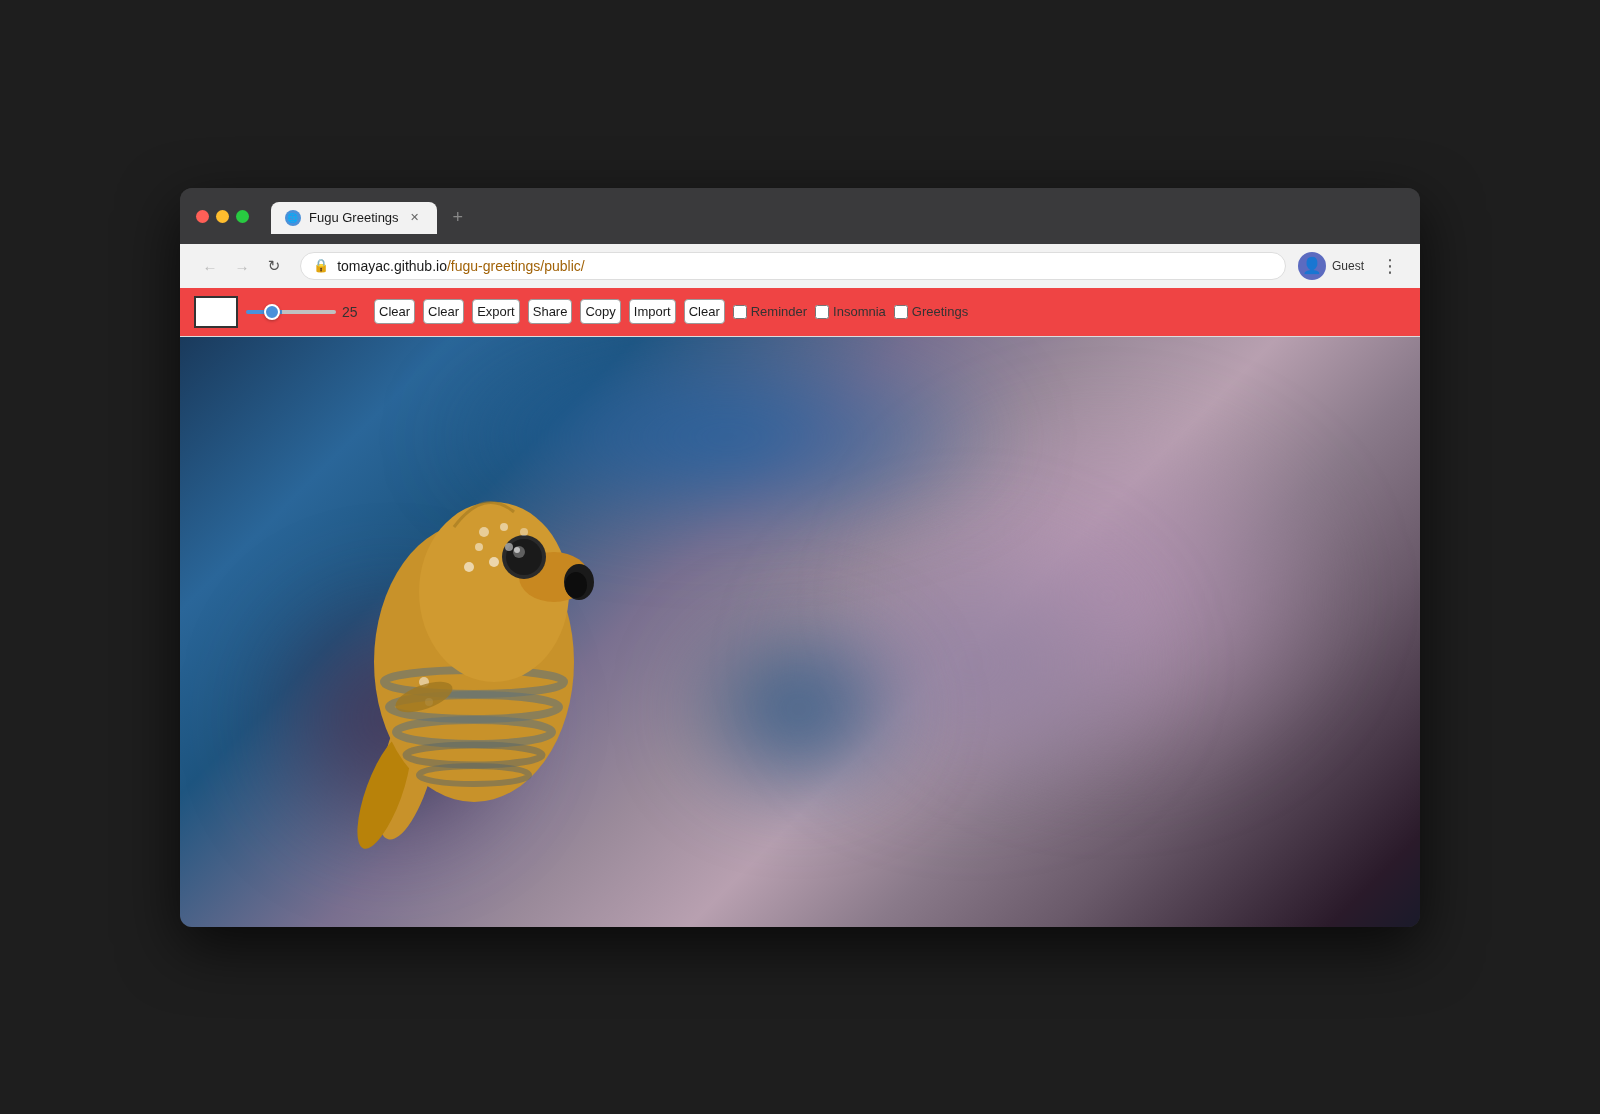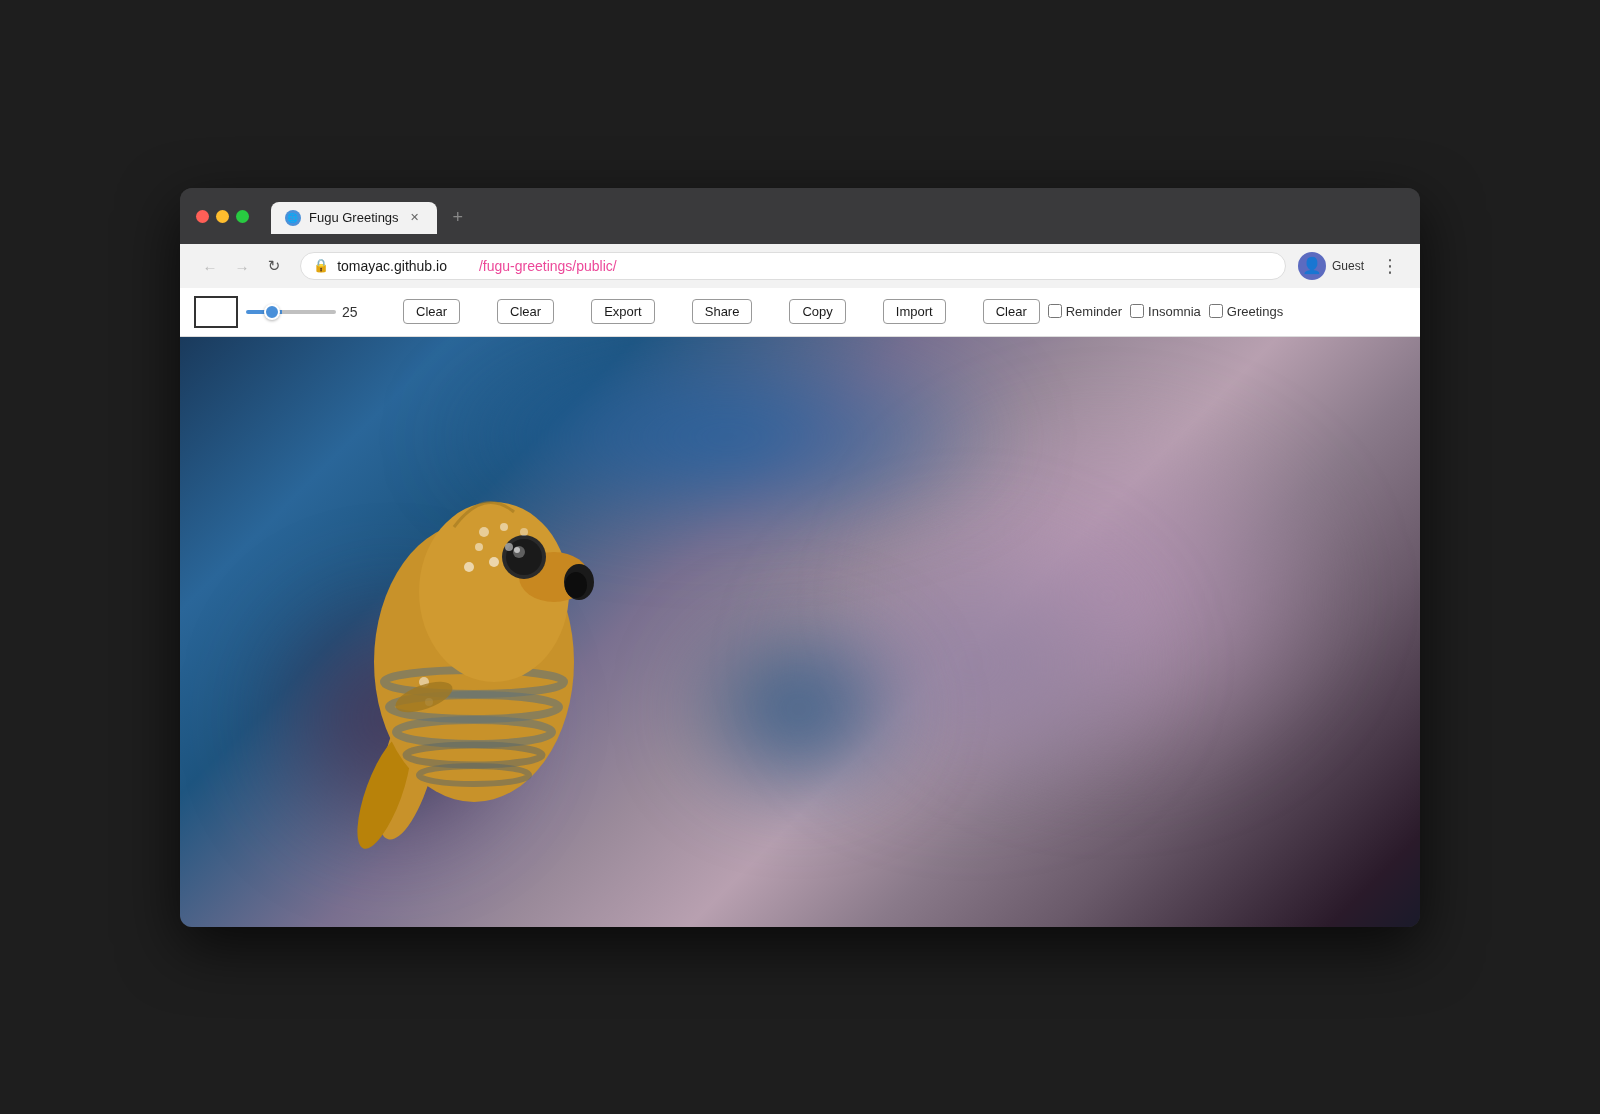--- a/index.html
+++ b/index.html
@@ -159,21 +159,21 @@
       font-size: 13px;
     }
 
     .url-text {
       font-size: 14px;
       color: #1a1a1a;
       flex: 1;
     }
 
     .url-domain { color: #1a1a1a; }
-    .url-path { color: #ec4899; margin-left: 32px; }
+    .url-path { color: #a16207; }
 
     .profile-area {
       display: flex;
       align-items: center;
       gap: 6px;
       cursor: pointer;
     }
 
     .profile-icon {
       width: 28px;
@@ -198,21 +198,21 @@
       display: flex;
       align-items: center;
       justify-content: center;
       cursor: pointer;
       color: #555;
       font-size: 18px;
     }
 
     
     .app-toolbar {
-      background: #ffffff;
+      background: #ef4444;
       padding: 8px 14px;
       display: flex;
       align-items: center;
       gap: 8px;
       border-bottom: 1px solid #ddd;
     }
 
     .canvas-preview {
       width: 44px;
       height: 32px;
@@ -248,33 +248,33 @@
       box-shadow: 0 1px 3px rgba(0,0,0,0.3);
     }
 
     .slider-value {
       font-size: 14px;
       color: #333;
       min-width: 24px;
     }
 
     .toolbar-btn {
-      padding: 4px 12px;
+      padding: 4px 4px;
       border: 1px solid #999;
       border-radius: 4px;
       background: white;
       font-size: 13px;
       color: #1a1a1a;
       cursor: pointer;
       white-space: nowrap;
-      margin-left: 29px;
     }
 
     .checkbox-label {
       display: flex;
+      align-items: center;
       gap: 4px;
       font-size: 13px;
       color: #333;
       cursor: pointer;
       white-space: nowrap;
     }
 
     .checkbox-label input[type="checkbox"] {
       width: 14px;
       height: 14px;

